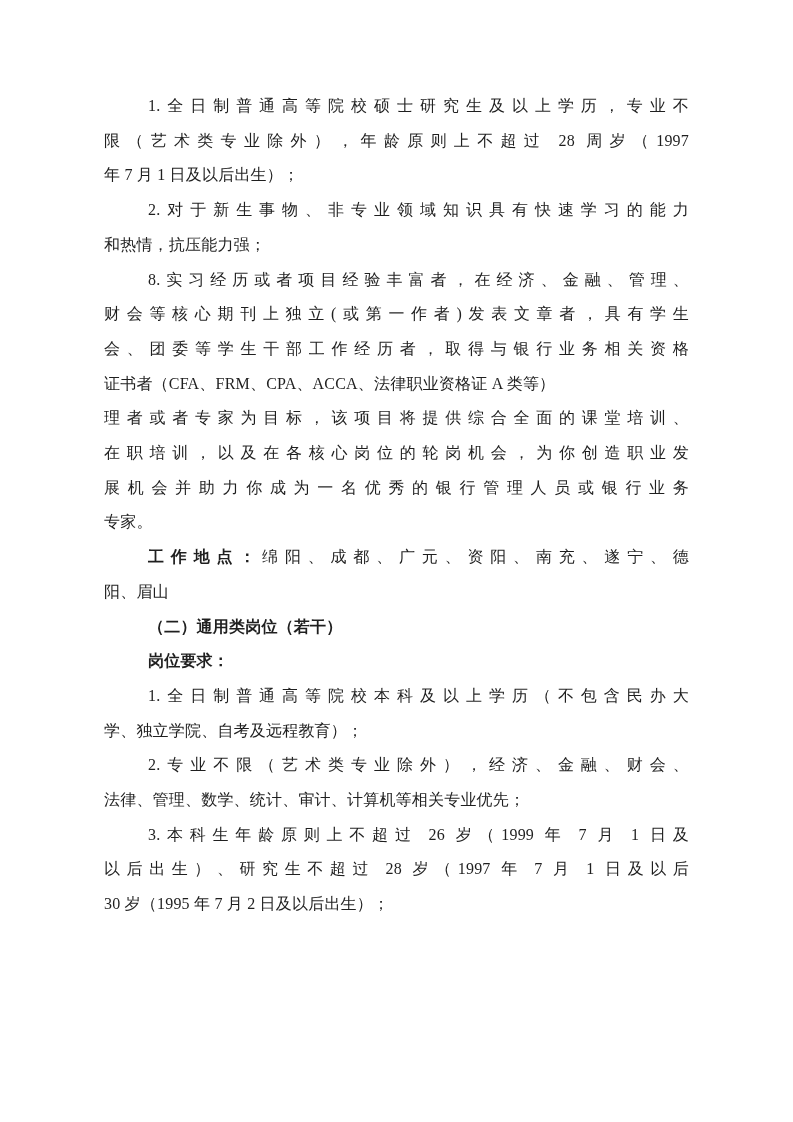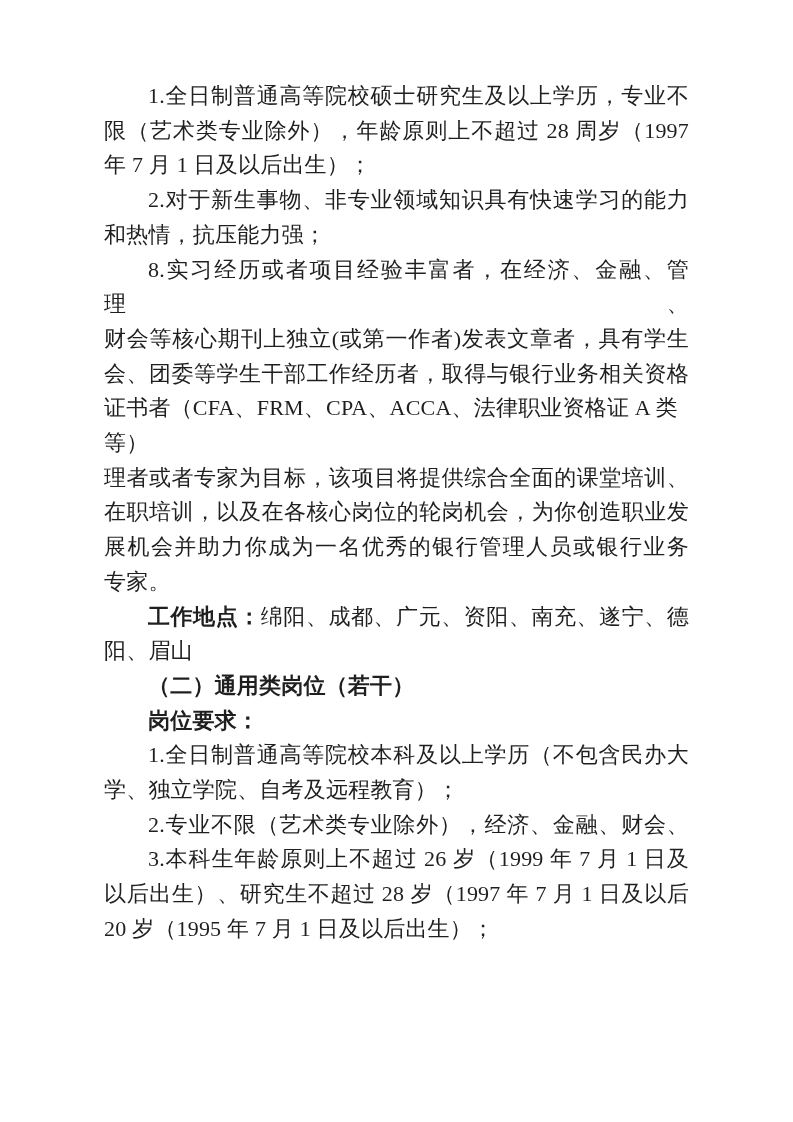--- a/index.html
+++ b/index.html
@@ -10,24 +10,24 @@
   .page {
     position: relative;
     width: 793px;
     height: 1122px;
     background: #ffffff;
     overflow: hidden;
   }
   .content {
     position: absolute;
     left: 104px;
-    top: 79px;
+    top: 89px;
     width: 585px;
     font-family: "Liberation Serif", "DejaVu Serif", serif;
-    font-size: 22px;
+    font-size: 16px;
     line-height: 34.7px;
     color: #1f1f1f;
     letter-spacing: 0.2px;
   }
   .ln {
     min-height: 34.7px;
     text-align: left;
   }
   .ln.jus {
     text-align: justify;
@@ -60,18 +60,19 @@
     <div class="ln jus"><span class="b"></span><span>在职培训，以及在各核心岗位的轮岗机会，为你创造职业发</span></div>
     <div class="ln jus"><span class="b"></span><span>展机会并助力你成为一名优秀的银行管理人员或银行业务</span></div>
     <div class="ln"><span class="b"></span><span>专家。</span></div>
     <div class="ln ind jus"><span class="b">工作地点：</span><span>绵阳、成都、广元、资阳、南充、遂宁、德</span></div>
     <div class="ln"><span class="b"></span><span>阳、眉山</span></div>
     <div class="ln ind"><span class="b">（二）通用类岗位（若干）</span><span></span></div>
     <div class="ln ind"><span class="b">岗位要求：</span><span></span></div>
     <div class="ln ind jus"><span class="b"></span><span>1.全日制普通高等院校本科及以上学历（不包含民办大</span></div>
     <div class="ln"><span class="b"></span><span>学、独立学院、自考及远程教育）；</span></div>
     <div class="ln ind jus"><span class="b"></span><span>2.专业不限（艺术类专业除外），经济、金融、财会、</span></div>
+    <div class="ln"><span class="b"></span><span>法律、管理、数学、统计、审计、计算机等相关专业优先；</span></div>
     <div class="ln ind jus"><span class="b"></span><span>3.本科生年龄原则上不超过 26 岁（1999 年 7 月 1 日及</span></div>
     <div class="ln jus"><span class="b"></span><span>以后出生）、研究生不超过 28 岁（1997 年 7 月 1 日及以后</span></div>
-    <div class="ln"><span class="b"></span><span>20 岁（1995 年 7 月 1 日及以后出生）；</span></div>
+    <div class="ln"><span class="b"></span><span>30 岁（1995 年 7 月 2 日及以后出生）；</span></div>
 
   </div>
 </div>
 
 </body></html>

